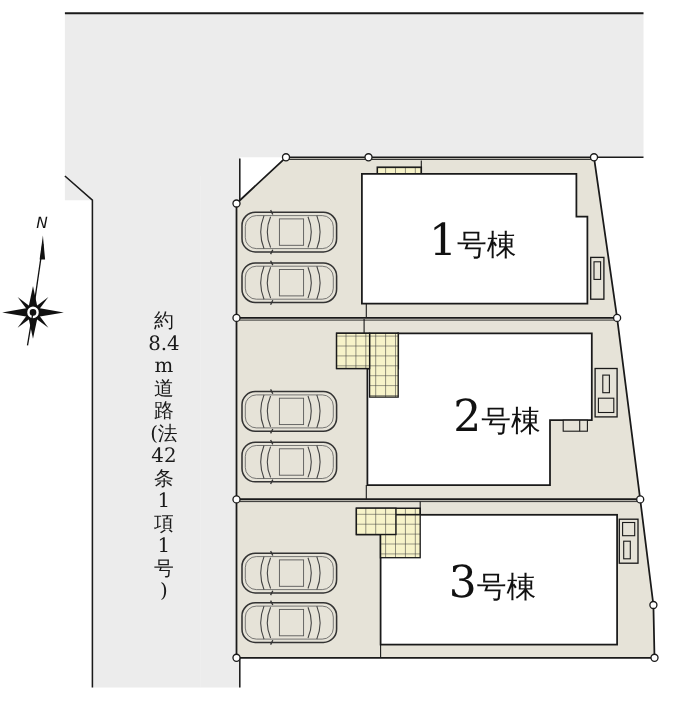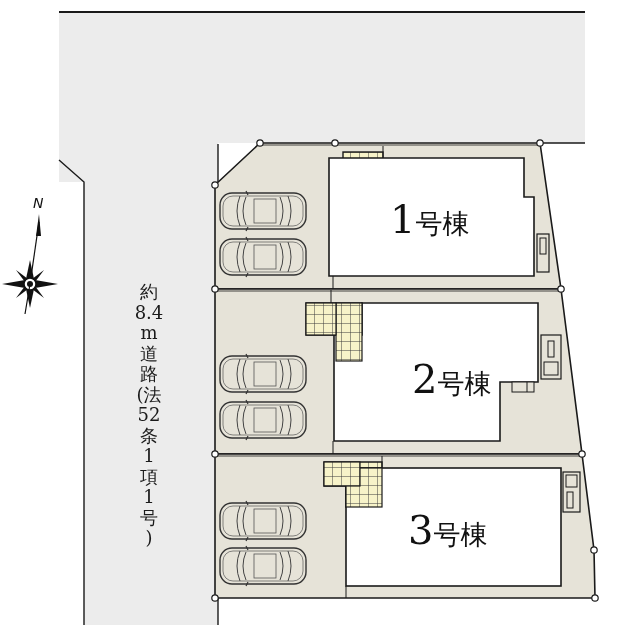--- a/index.html
+++ b/index.html
@@ -126,21 +126,21 @@
   <div class="compass-n">N</div>
 
 
   <div class="road-label-v">
     <span>約</span>
     <span>8.4</span>
     <span>m</span>
     <span>道</span>
     <span>路</span>
     <span>(法</span>
-    <span>52</span>
+    <span>42</span>
     <span>条</span>
     <span>1</span>
     <span>項</span>
     <span>1</span>
     <span>号</span>
     <span>)</span>
   </div>
 
   <div class="bldg-label" style="left:390px; top:196px;">
     <span class="num">1</span><span class="suffix">号棟</span>

